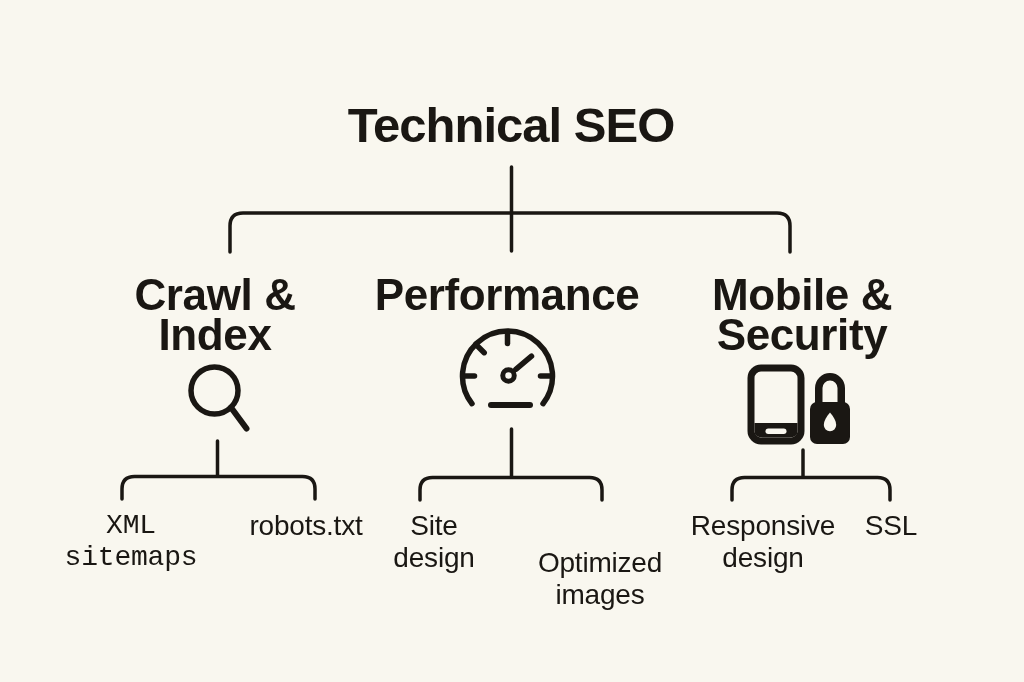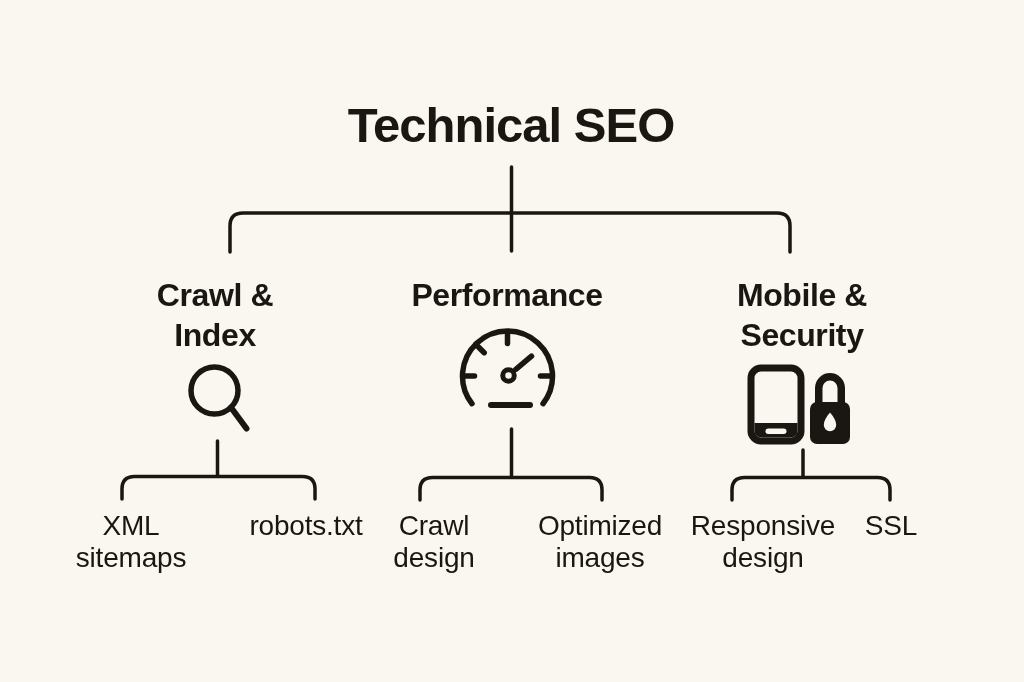--- a/index.html
+++ b/index.html
@@ -34,33 +34,33 @@
     white-space:nowrap;
     color:var(--ink);
   }
   .diagram-title{
     top:98px;left:511px;
     font-size:49px;font-weight:700;letter-spacing:-1px;line-height:54px;
     margin:0;
   }
   .branch-title{
     top:275px;
-    font-size:32px;font-weight:700;letter-spacing:-0.4px;line-height:40px;
+    font-size:44px;font-weight:700;letter-spacing:-0.4px;line-height:40px;
   }
   .bt-crawl{left:215px;}
   .bt-perf{left:507px;text-align:right;}
   .bt-mobile{left:802px;}
   .leaf{
     top:510px;
     font-size:28px;font-weight:400;letter-spacing:-0.2px;line-height:32px;
   }
-  .lf-xml{left:131px;}
+  .lf-xml{left:131px;font-family:Liberation Mono, monospace;}
   .lf-robots{left:306px;text-align:right;}
   .lf-speed{left:434px;}
-  .lf-images{left:600px;}
+  .lf-images{left:600px;margin-top:37px;}
   .lf-responsive{left:763px;}
   .lf-ssl{left:891px;}
   .icon{
     position:absolute;
     color:var(--ink);
     overflow:visible;
   }
   .ic-magnifier{left:183px;top:360px;}
   .ic-speedometer{left:460px;top:329px;}
   .ic-phone{left:744px;top:361px;}
@@ -125,21 +125,21 @@
   </svg>
 
   <div class="txt leaf lf-xml">
     <div>XML</div>
     <div>sitemaps</div>
   </div>
   <div class="txt leaf lf-robots">
     <div>robots.txt</div>
   </div>
   <div class="txt leaf lf-speed">
-    <div>Crawl</div>
+    <div>Site</div>
     <div>design</div>
   </div>
   <div class="txt leaf lf-images">
     <div>Optimized</div>
     <div>images</div>
   </div>
   <div class="txt leaf lf-responsive">
     <div>Responsive</div>
     <div>design</div>
   </div>

